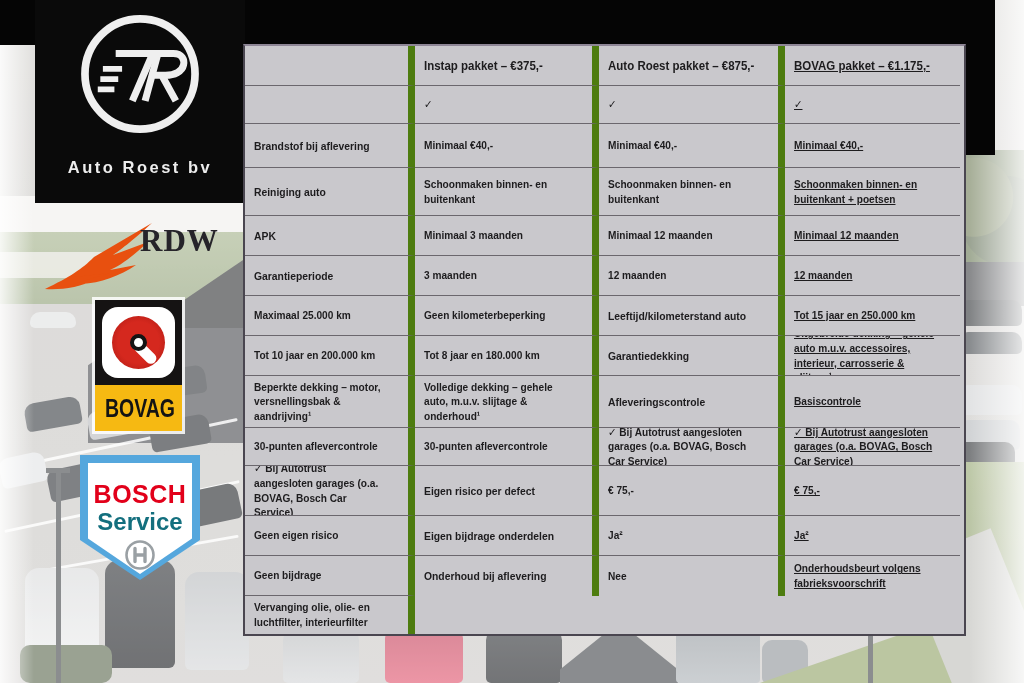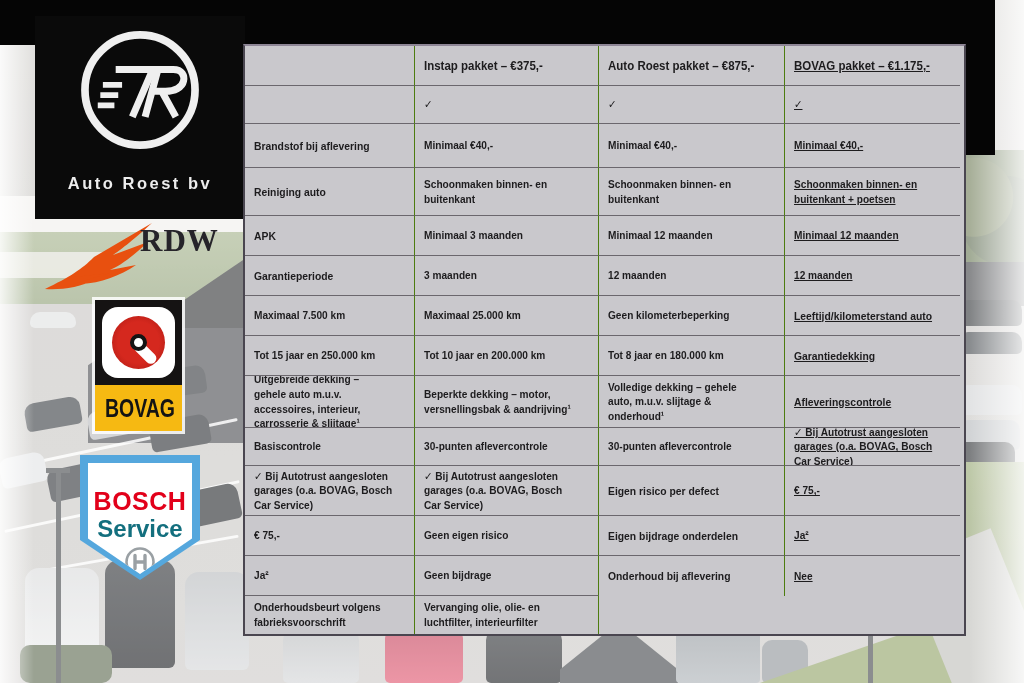--- a/index.html
+++ b/index.html
@@ -11,21 +11,21 @@
   .photo{position:absolute;inset:0;background:linear-gradient(180deg,#cfcdc9 0%,#c6c4c1 45%,#cbc9c6 100%);}
   .car{border-radius:10px 10px 5px 5px;}
   .pline{background:rgba(255,255,255,.85);height:3px;border-radius:2px;}
   .wash{position:absolute;inset:0;background:rgba(255,255,255,.40);}
   .fadeL{position:absolute;inset:0;background:linear-gradient(90deg,rgba(255,255,255,.85),rgba(255,255,255,0) 34px);}
   .fadeR{position:absolute;inset:0;background:linear-gradient(270deg,rgba(255,255,255,.80),rgba(255,255,255,0) 55px);}
 
   
   .black-top{left:0;top:0;width:995px;height:45px;background:#050505;}
   .black-right{left:960px;top:45px;width:35px;height:110px;background:#050505;}
-  .logo-block{left:35px;top:16px;width:210px;height:203px;background:#0a0a0a;}
+  .logo-block{left:35px;top:0;width:210px;height:203px;background:#0a0a0a;}
   .dealer-name{position:absolute;left:0;top:158px;width:100%;text-align:center;color:#ededed;
                font-size:16.5px;font-weight:700;letter-spacing:2.5px;}
 
   
   .rdw{left:40px;top:213px;width:205px;height:90px;}
   .rdw-text{position:absolute;left:100px;top:10px;font-family:"Liberation Serif","DejaVu Serif",serif;
             font-weight:700;font-size:31px;color:#26242a;letter-spacing:1px;}
 
   
   .bovag{left:95px;top:300px;width:87px;height:131px;box-shadow:0 0 0 3px rgba(255,255,255,.85);}
@@ -39,30 +39,30 @@
   .bovag-bottom{position:absolute;left:0;top:85px;width:87px;height:46px;background:#f6b912;
                 display:flex;align-items:center;justify-content:flex-start;}
   .bovag-bottom span{font-weight:700;font-size:25px;color:#141414;transform:scaleX(.78);letter-spacing:0;}
 
   
   .bosch{left:80px;top:455px;width:120px;height:125px;}
   .bosch-out{position:absolute;inset:0;background:#55a7dd;
              clip-path:polygon(0 0,100% 0,100% 68%,50% 100%,0 68%);}
   .bosch-in{position:absolute;left:8px;top:8px;width:104px;height:111px;background:#fff;
             clip-path:polygon(0 0,100% 0,100% 68%,50% 100%,0 68%);text-align:center;}
-  .bosch-word{margin-top:24px;font-weight:700;font-size:25px;color:#e2001a;letter-spacing:.5px;}
+  .bosch-word{margin-top:17px;font-weight:700;font-size:25px;color:#e2001a;letter-spacing:.5px;}
   .bosch-service{margin-top:-1px;font-weight:700;font-size:24px;color:#136f7e;}
 
   
   .pkg-table{left:243px;top:44px;width:719px;background:#c9c8cc;
              border:2px solid #4a4650;border-top-color:#8e8696;
              display:grid;grid-template-columns:170px 184px 186px 175px;
              grid-template-rows:40px 38px 44px 48px 40px 40px 40px 40px 52px 38px 50px 40px 40px 38px;
              color:#1d1c1e;}
-  .c{border-right:1px solid #4d7c0f;border-bottom:1px solid #6b676d;
+  .c{border-right:7px solid #4d7c0f;border-bottom:1px solid #6b676d;
      display:flex;align-items:center;padding:2px 9px;box-sizing:border-box;overflow:hidden;}
   .c:nth-child(4n){border-right:none;text-decoration:underline;}
   .c:nth-last-child(-n+4){border-bottom:none;}
   .hc span{font-weight:700;font-size:12.5px;white-space:nowrap;display:inline-block;
            transform:scaleX(.92);transform-origin:0 50%;}
   .lc span{font-weight:700;font-size:11.5px;white-space:nowrap;display:inline-block;
            transform:scaleX(.9);transform-origin:0 50%;}
   .dc span{font-weight:700;font-size:11px;line-height:1.32;display:block;width:108%;
            transform:scaleX(.92);transform-origin:0 50%;}
 </style>
@@ -250,23 +250,20 @@
         <span>3 maanden</span>
       </div>
     <div class="c dc">
         <span>12 maanden</span>
       </div>
     <div class="c dc">
         <span>12 maanden</span>
       </div>
 
     <div class="c dc">
-        <span>Maximaal 7.500 km</span>
-      </div>
-    <div class="c dc">
         <span>Maximaal 25.000 km</span>
       </div>
     <div class="c dc">
         <span>Geen kilometerbeperking</span>
       </div>
 
     <div class="c lc">
         <span>Leeftijd/kilometerstand auto</span>
       </div>
     <div class="c dc">

